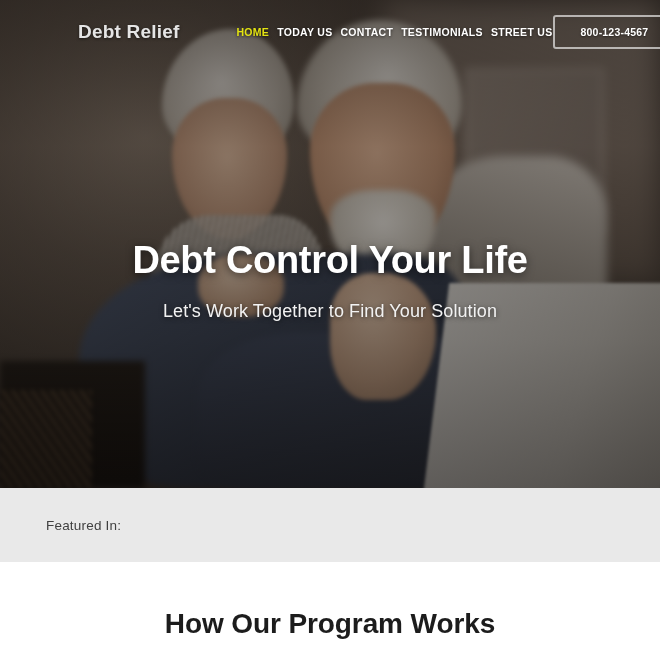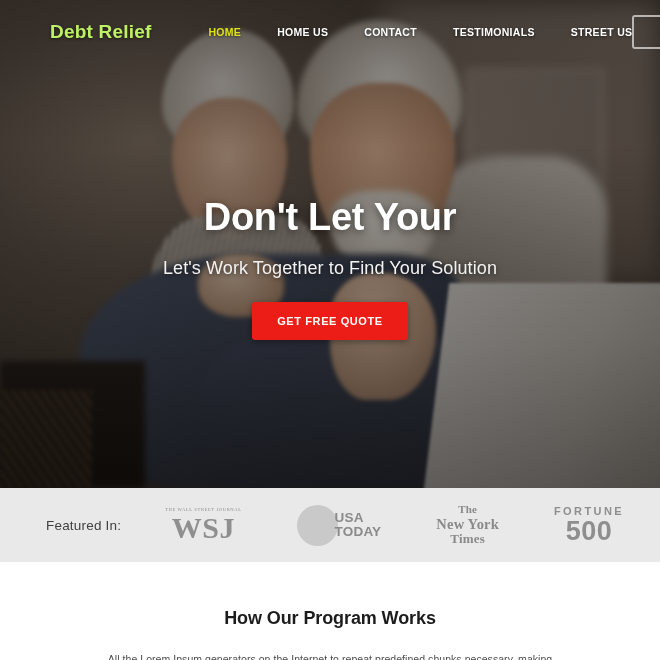--- a/index.html
+++ b/index.html
@@ -132,30 +132,31 @@
   }
 
   
   .header{
     position:absolute; top:0; left:0; right:0; height:64px;
     display:flex; align-items:center;
     padding:0 50px;
     z-index:5;
   }
   .logo{
-    color:#bef264;
+    color:#e5e5e5;
     font-size:19px;
     font-weight:bold;
     letter-spacing:.2px;
     text-shadow:0 1px 3px rgba(0,0,0,.55);
     white-space:nowrap;
+    margin-left:28px;
   }
   .nav{
     display:flex; 
-    gap:36px;
+    gap:8px;
     margin-left:57px;
   }
   .nav-item{
     color:#ffffff;
     font-size:10.5px;
     font-weight:bold;
     letter-spacing:.3px;
     text-decoration:none;
     white-space:nowrap;
     text-shadow:0 1px 3px rgba(0,0,0,.6);
@@ -293,21 +294,21 @@
   }
 
   
   .program{
     background:#ffffff;
     padding:46px 100px 0;
     text-align:center;
   }
   .program-title{
     color:#1c1c1c;
-    font-size:18px;
+    font-size:28px;
     font-weight:bold;
     letter-spacing:-.1px;
   }
   .program-body{
     margin-top:22px;
     color:#4c4c4c;
     font-size:10.5px;
     line-height:1.62;
     letter-spacing:.05px;
   }
@@ -336,68 +337,39 @@
     <div class="ph-dark"></div>
     <div class="ph-weave"></div>
   </div>
   <div class="hero-overlay"></div>
 
   <header class="header">
     <div class="logo">Debt Relief</div>
 
     <nav class="nav">
       <a class="nav-item active">HOME</a>
-      <a class="nav-item">HOME US</a>
+      <a class="nav-item">TODAY US</a>
       <a class="nav-item">CONTACT</a>
       <a class="nav-item">TESTIMONIALS</a>
       <a class="nav-item">STREET US</a>
     </nav>
 
     <button class="phone-btn">800-123-4567</button>
   </header>
 
   <div class="hero-content">
     <h1 class="hero-title">
-      <span>Don't Let Your</span><br>
+      <br>
+      <span>Debt Control Your Life</span>
     </h1>
     <p class="hero-sub">Let's Work Together to Find Your Solution</p>
-    <div class="cta-wrap">
-      <button class="cta-btn">GET FREE QUOTE</button>
-    </div>
   </div>
 </section>
 
 <section class="featured">
   <div class="featured-label">Featured In:</div>
 
-  <div class="logos">
-
-    <div class="logo-item wsj">
-      <div class="wsj-top">THE WALL STREET JOURNAL</div>
-      <div class="wsj-main">WSJ</div>
-    </div>
-
-    <div class="logo-item usat">
-      <div class="usat-circle"></div>
-      <div class="usat-text">
-        <div>USA</div>
-        <div>TODAY</div>
-      </div>
-    </div>
-
-    <div class="logo-item nyt">
-      <div class="nyt-1">The</div>
-      <div class="nyt-2">New York</div>
-      <div class="nyt-3">Times</div>
-    </div>
-
-    <div class="logo-item fortune">
-      <div class="f-top">FORTUNE</div>
-      <div class="f-num">500</div>
-    </div>
-
-  </div>
 </section>
 
 <section class="program">
   <h2 class="program-title">How Our Program Works</h2>
   <p class="program-body">All the Lorem Ipsum generators on the Internet to repeat predefined chunks necessary, making this the first true generator on the Internet. It uses a dictionary of over 200 Latin words, combined with a</p>
 </section>
 
 </body></html>

